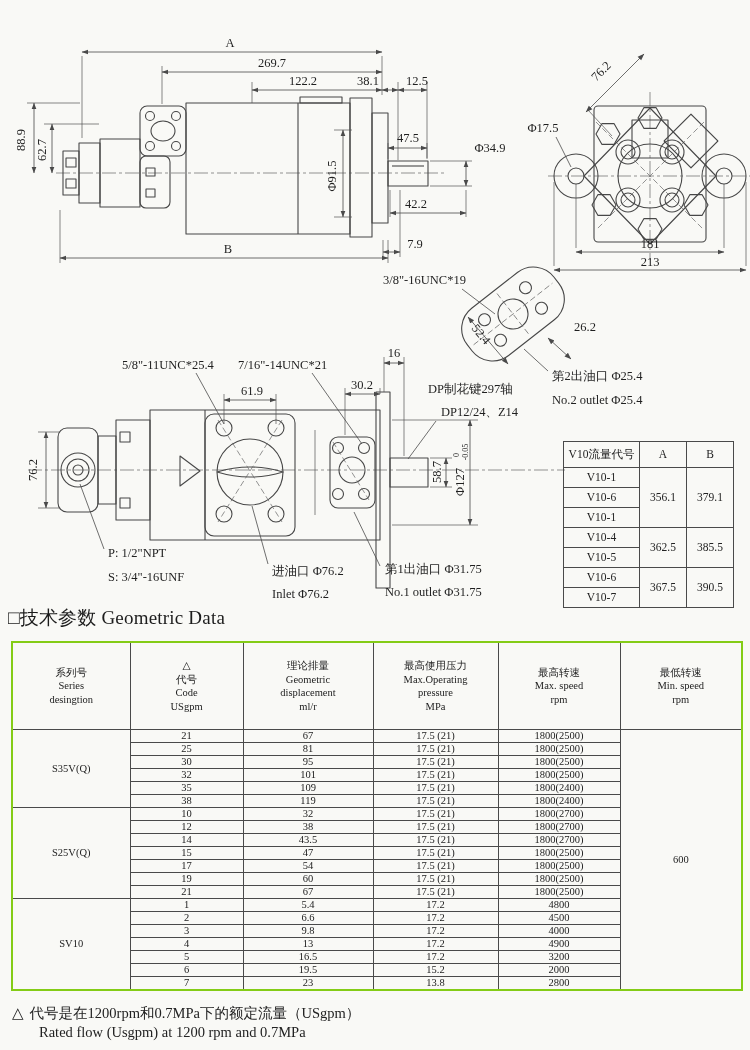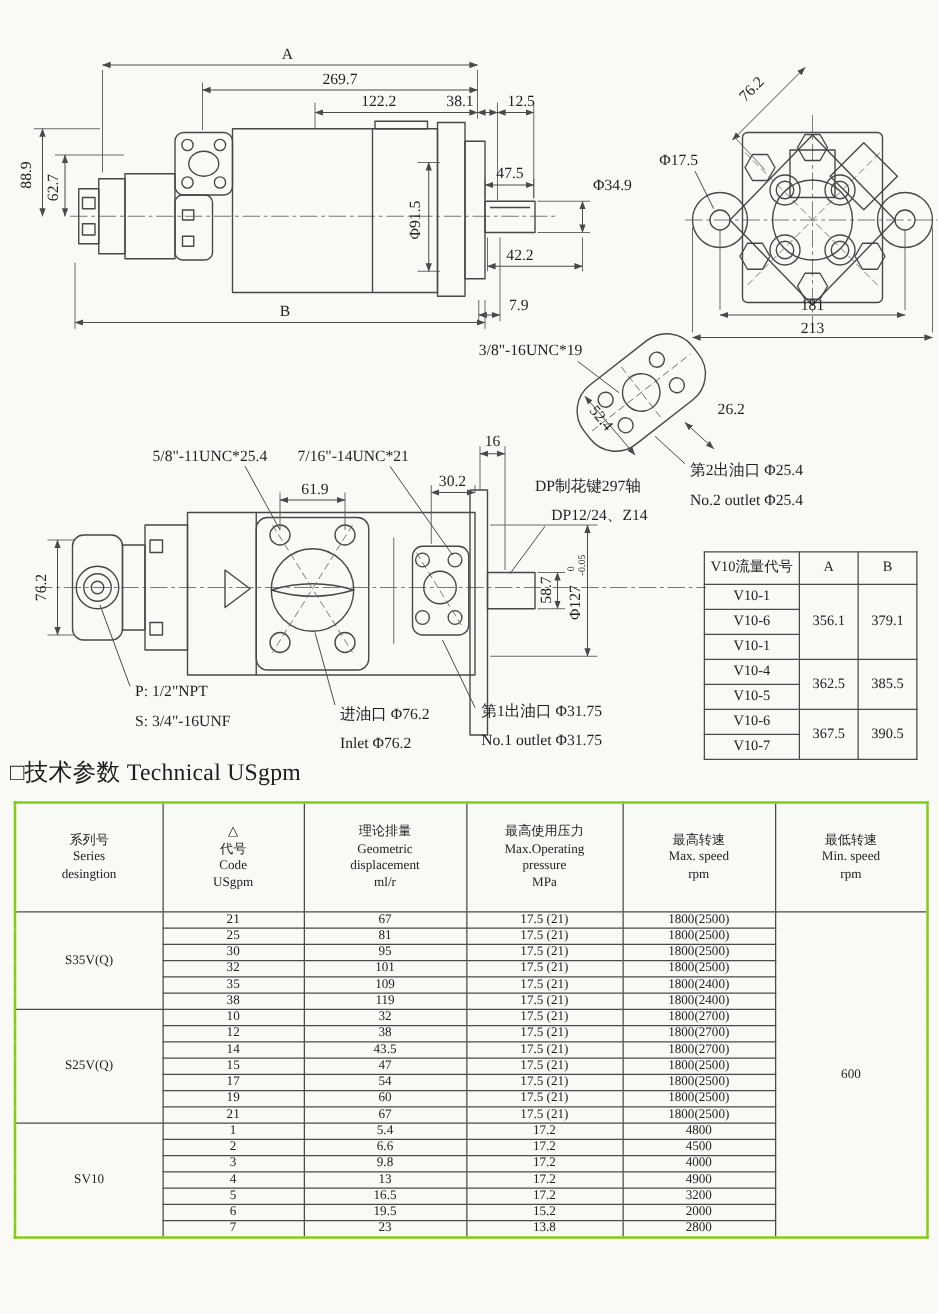--- a/index.html
+++ b/index.html
@@ -311,21 +311,21 @@
           <td>V10-6</td>
           <td rowspan="2">367.5</td>
           <td rowspan="2">390.5</td>
         </tr>
         <tr>
           <td>V10-7</td>
         </tr>
       </tbody>
   </table>
 
-  <h1 class="sec abs" style="left:8px;top:605px;"><span>□技术参数</span> <span>Technical USgpm</span></h1>
+  <h1 class="sec abs" style="left:8px;top:605px;"><span>□技术参数</span> <span>Geometric Data</span></h1>
 
   <table class="techtab abs" style="left:11px;top:641px;">
     <colgroup>
       <col style="width:118px">
         <col style="width:113px">
         <col style="width:130px">
       <col style="width:125px">
         <col style="width:122px">
         <col style="width:122px">
     </colgroup>
@@ -476,15 +476,17 @@
         <tr>
           <td>7</td>
           <td>23</td>
           <td>13.8</td>
           <td>2800</td>
         </tr>
       </tbody>
   </table>
 
   <div class="foot abs" style="left:12px;top:1004px;">
+    <div><span class="mark">△</span><span>代号是在1200rpm和0.7MPa下的额定流量（USgpm）</span></div>
+    <div class="en"><span>Rated flow (Usgpm) at 1200 rpm and 0.7MPa</span></div>
   </div>
 
 </div>
 
 </body></html>

